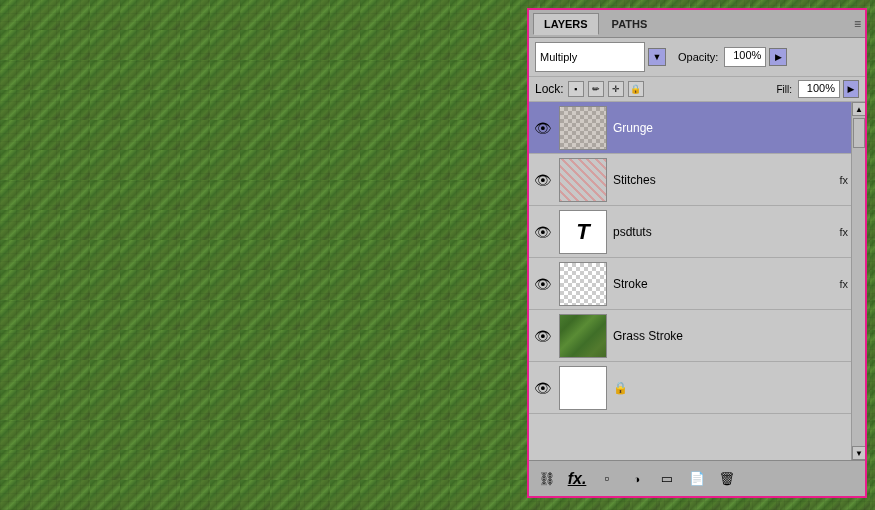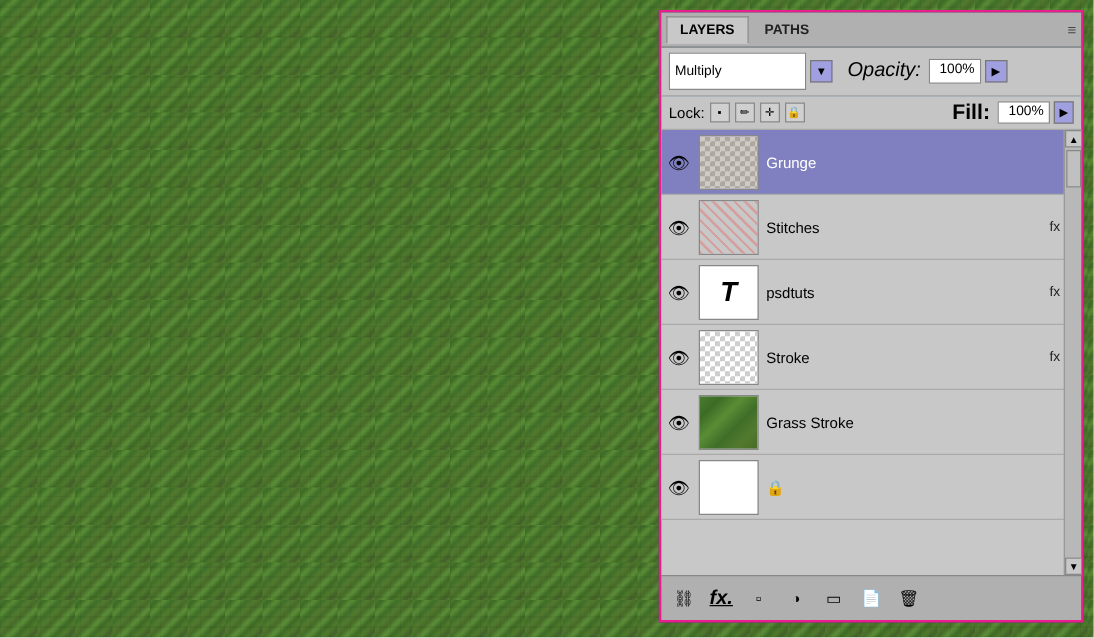--- a/index.html
+++ b/index.html
@@ -122,24 +122,23 @@
       width: 18px;
       height: 18px;
       display: flex;
       align-items: center;
       justify-content: center;
       font-size: 9px;
       margin-left: -1px;
     }
 
     .opacity-label {
-      font-size: 16px;
+      font-size: 11px;
       color: #000;
       margin-left: 8px;
-      font-style: italic;
     }
 
     .opacity-value {
       background: #fff;
       border: 1px solid #888;
       font-size: 11px;
       padding: 1px 4px;
       width: 42px;
       height: 20px;
       text-align: right;
@@ -180,24 +179,23 @@
       background: #d0d0d0;
       border: 1px solid #888;
       display: flex;
       align-items: center;
       justify-content: center;
       font-size: 9px;
       cursor: pointer;
     }
 
     .fill-label {
-      font-size: 17px;
+      font-size: 10px;
       color: #000;
       margin-left: auto;
-      font-weight: bold;
     }
 
     .fill-value {
       background: #fff;
       border: 1px solid #888;
       font-size: 11px;
       padding: 1px 4px;
       width: 42px;
       height: 18px;
       text-align: right;

